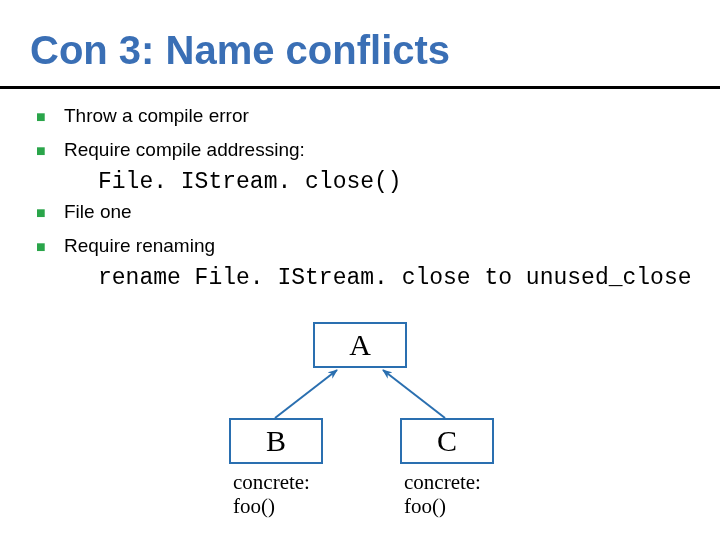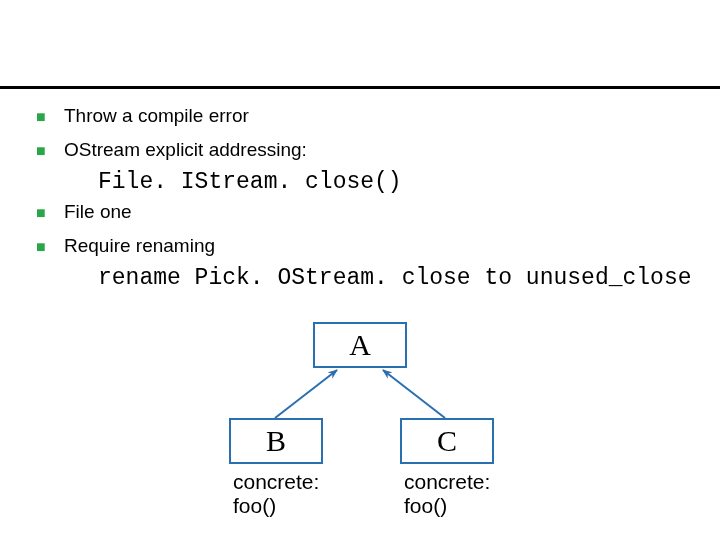--- a/index.html
+++ b/index.html
@@ -80,64 +80,65 @@
     text-align: center;
   }
   .node-label {
     font-family: "Times New Roman", Times, serif;
     font-size: 30px;
     line-height: 1;
     color: #000;
   }
   .caption {
     position: absolute;
-    font-family: Liberation Sans, sans-serif;
+    font-family: Liberation Serif, serif;
     font-size: 21px;
     line-height: 24px;
     color: #000;
     text-align: left;
   }
   svg.arrows {
     position: absolute;
     left: 0;
     top: 0;
     width: 720px;
     height: 230px;
   }
 </style>
 </head>
 <body>
 
 <div class="slide">
 
+  <div class="title">Con 3: Name conflicts</div>
   <div class="rule"></div>
 
   <div class="body">
 
     <div class="bullet-row">
       <span class="bullet-mark">■</span>
       <span class="bullet-text">Throw a compile error</span>
     </div>
 
     <div class="bullet-row">
       <span class="bullet-mark">■</span>
-      <span class="bullet-text">OStream explicit addressing:</span>
+      <span class="bullet-text">Require compile addressing:</span>
     </div>
     <div class="code-line">File. IStream. close()</div>
 
     <div class="bullet-row">
       <span class="bullet-mark">■</span>
       <span class="bullet-text">File one</span>
     </div>
 
     <div class="bullet-row">
       <span class="bullet-mark">■</span>
       <span class="bullet-text">Require renaming</span>
     </div>
-    <div class="code-line">rename Pick. OStream. close to unused_close</div>
+    <div class="code-line">rename File. IStream. close to unused_close</div>
 
   </div>
 
   <div class="diagram">
 
     <svg class="arrows" viewBox="0 0 720 230">
       <defs>
         <marker id="arrowhead" markerWidth="10" markerHeight="8" refX="9" refY="4" orient="auto" markerUnits="userSpaceOnUse">
           <path d="M0,0 L10,4 L0,8 L3,4 Z" fill="#2a6fb0"></path>
         </marker>

